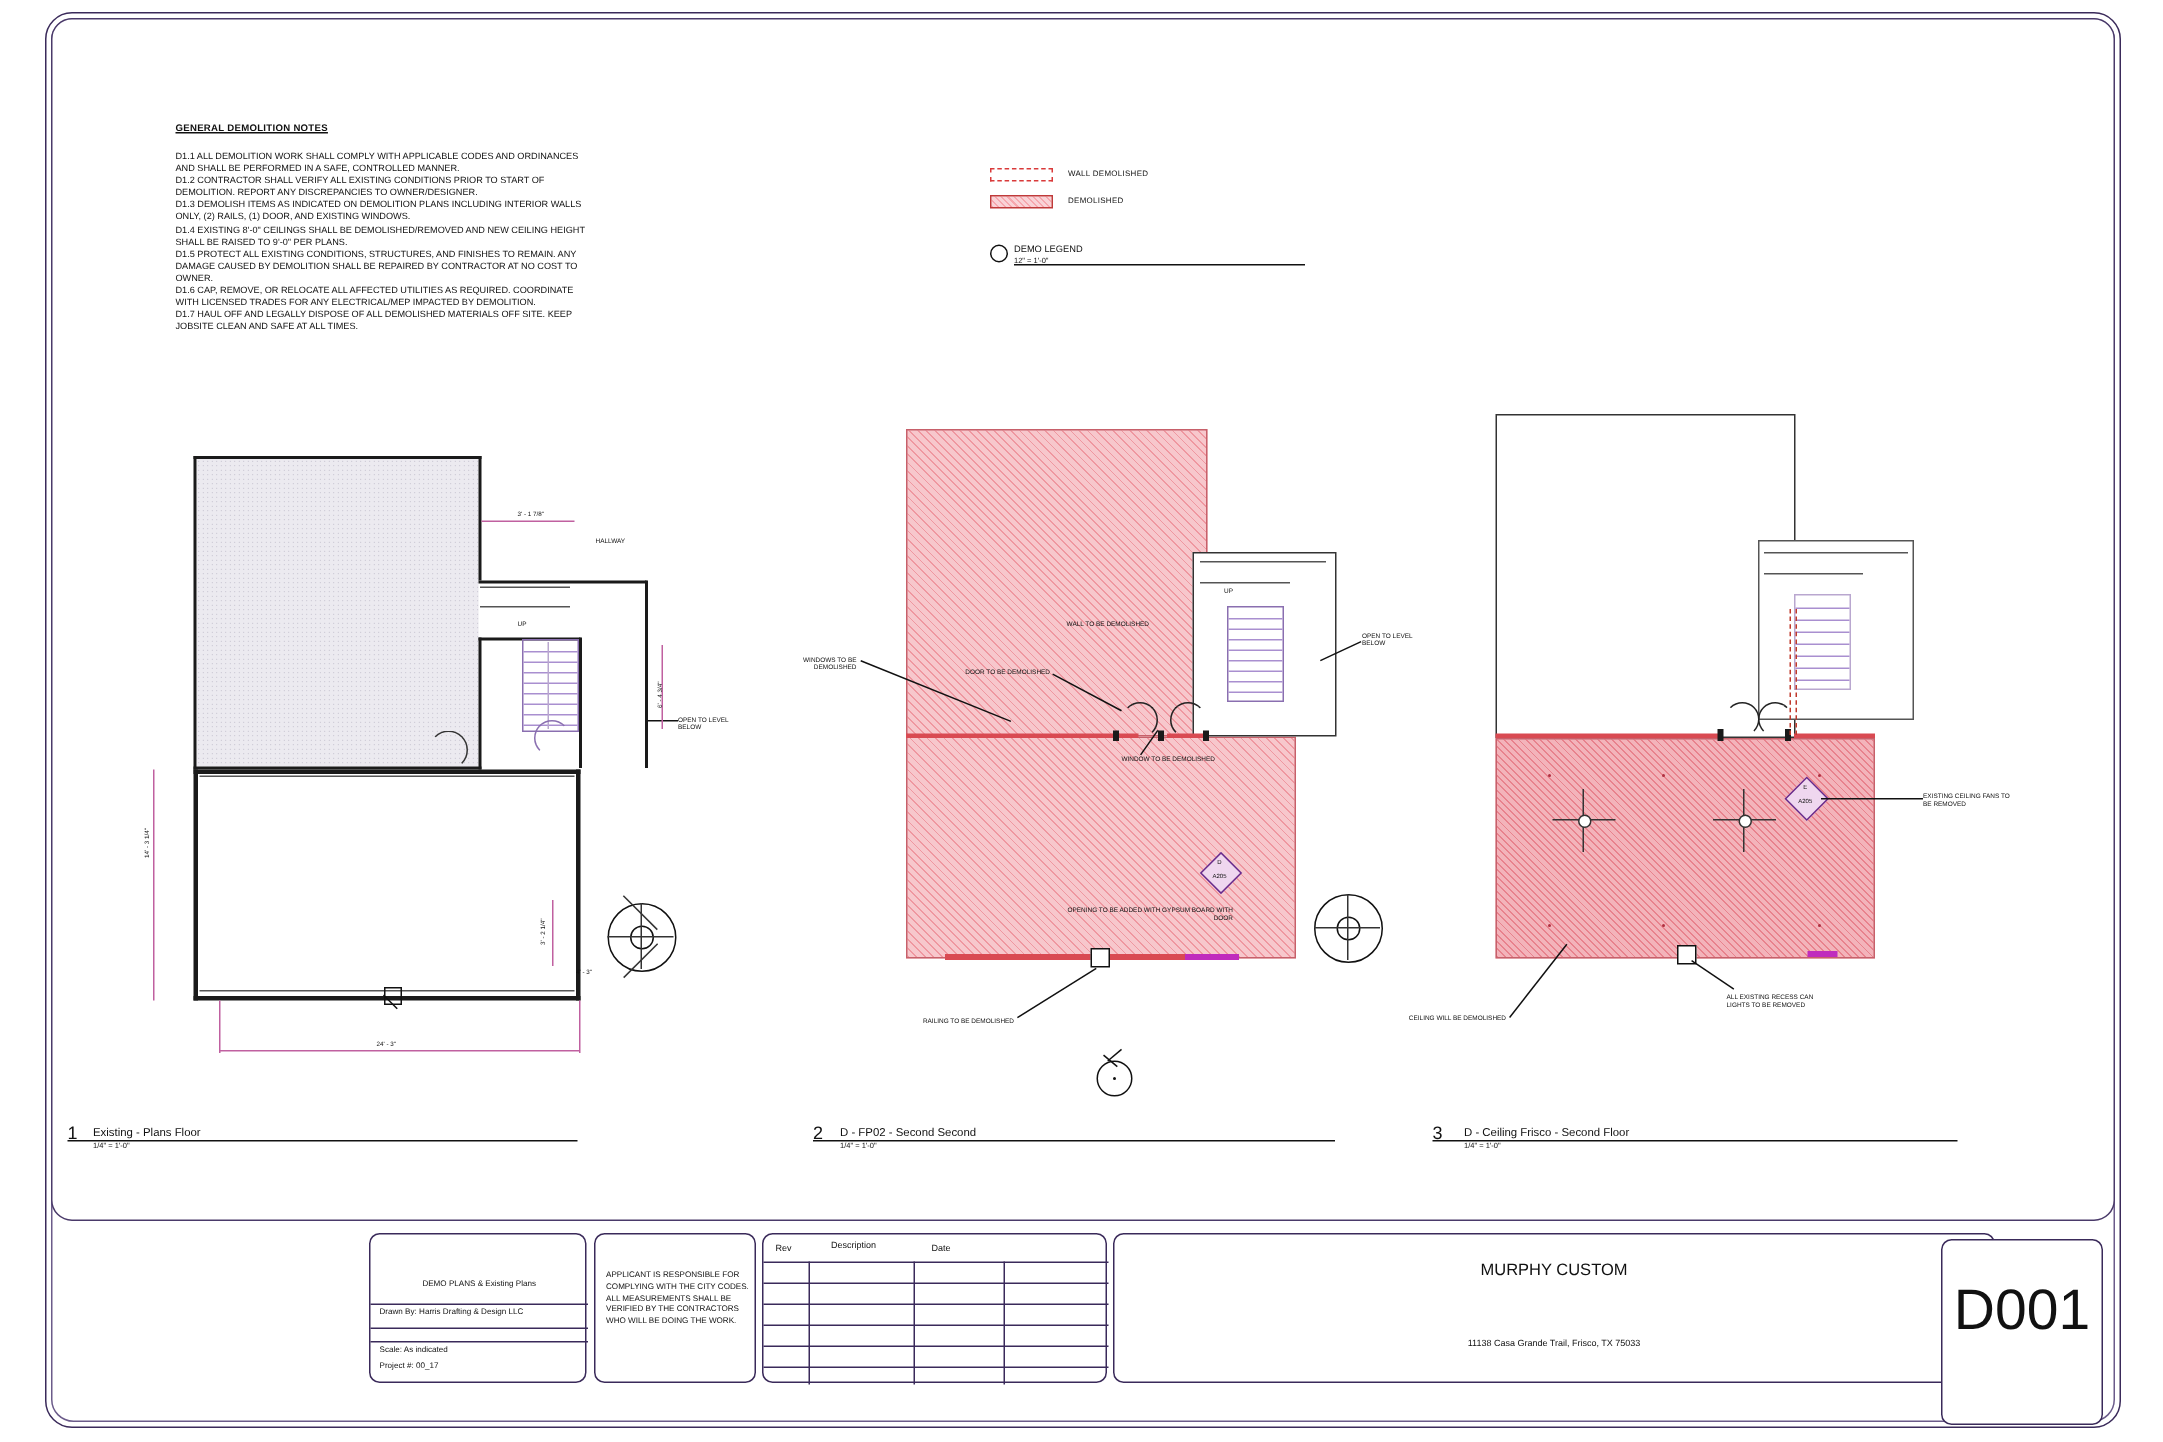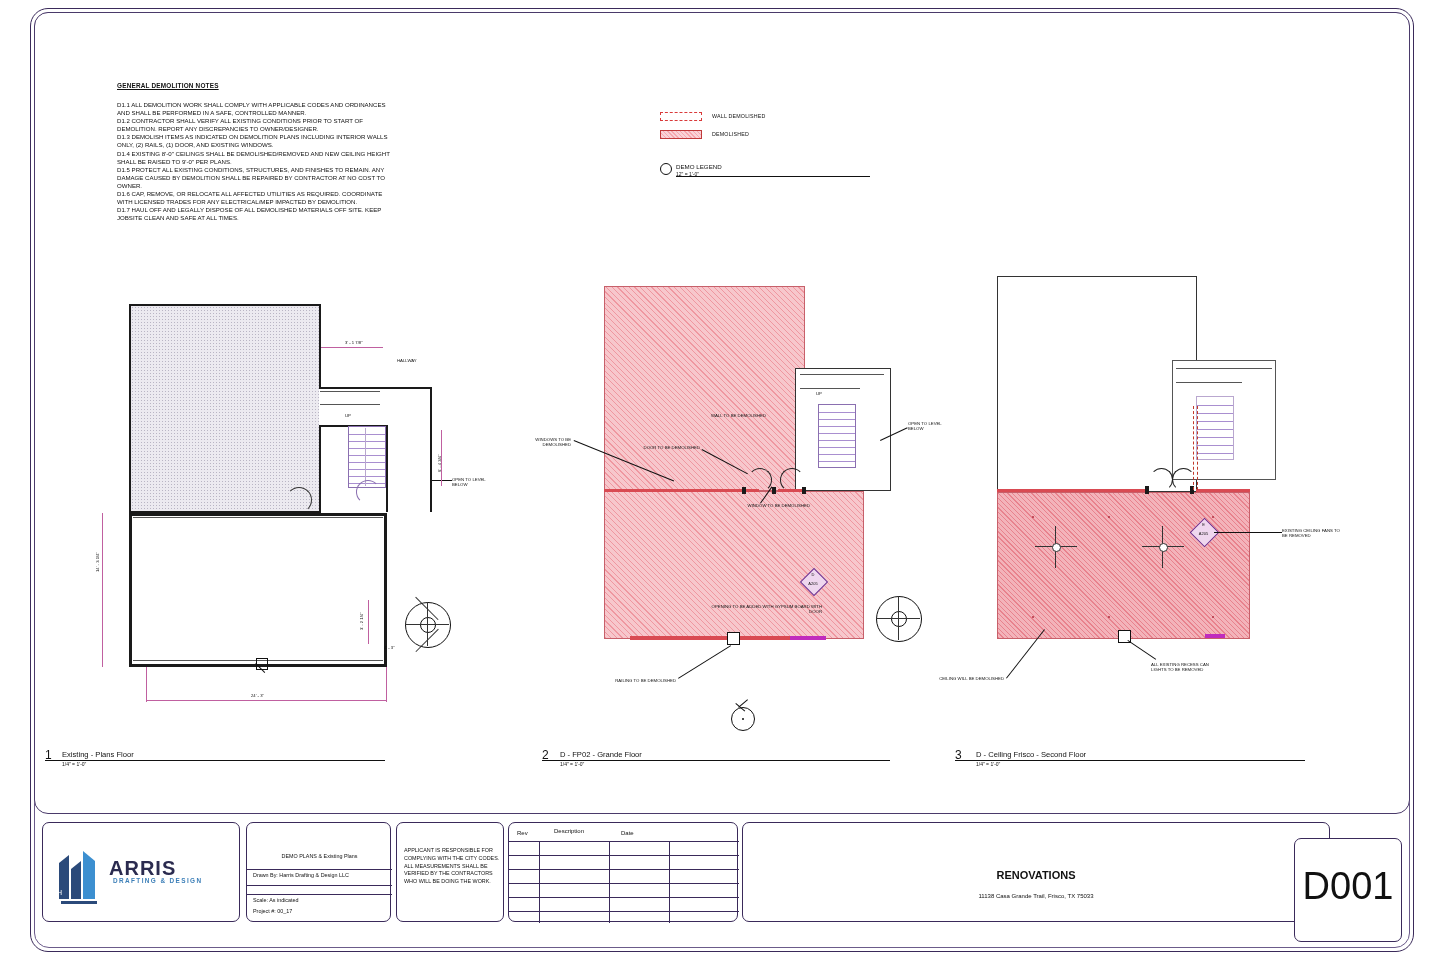--- a/index.html
+++ b/index.html
@@ -249,21 +249,21 @@
 
     <div class="circlebub" style="left:731px;top:707px;width:22px;height:22px;">
       <div style="width:2px;height:2px;border-radius:50%;background:#111;"></div>
     </div>
     <div class="thin" style="left:736px;top:703px;width:12px;height:0.7px;background:#111;transform:rotate(40deg);transform-origin:0 0;"></div>
     <div class="thin" style="left:748px;top:700px;width:12px;height:0.7px;background:#111;transform:rotate(140deg);transform-origin:0 0;"></div>
   </div>
 
   <div>
     <div class="pt-num" style="left:542px;top:748px;">2</div>
-    <div class="pt-name" style="left:560px;top:750px;">D - FP02 - Grande Floor</div>
+    <div class="pt-name" style="left:560px;top:750px;">D - FP02 - Second Second</div>
     <div class="pt-scale" style="left:560px;top:761px;">1/4" = 1'-0"</div>
     <div class="pt-rule" style="left:542px;top:760px;width:348px;"></div>
   </div>
 
   <div>
 
     <div style="position:absolute;left:997px;top:276px;width:200px;height:216px;border:1.1px solid #333;background:#fff;box-sizing:border-box;"></div>
     <div style="position:absolute;left:1172px;top:360px;width:104px;height:120px;background:#fff;border:0.8px solid #555;box-sizing:border-box;"></div>
     <div class="thin" style="left:1176px;top:368px;width:96px;height:0.7px;"></div>
     <div class="thin" style="left:1176px;top:382px;width:66px;height:0.7px;"></div>
@@ -322,33 +322,20 @@
 
   <div>
     <div class="pt-num" style="left:955px;top:748px;">3</div>
     <div class="pt-name" style="left:976px;top:750px;">D - Ceiling Frisco  - Second Floor</div>
     <div class="pt-scale" style="left:976px;top:761px;">1/4" = 1'-0"</div>
     <div class="pt-rule" style="left:955px;top:760px;width:350px;"></div>
   </div>
 
   <div class="tb">
 
-    <div class="tb-cell" style="left:0;top:0;width:198px;height:100px;">
-      <div style="position:absolute;left:12px;top:20px;width:52px;height:64px;">
-        <svg width="52" height="64" viewBox="0 0 52 64">
-          <polygon points="4,56 4,20 14,12 14,56" fill="#2b4a7a"></polygon>
-          <polygon points="16,56 16,26 26,18 26,56" fill="#2b4a7a"></polygon>
-          <polygon points="28,56 28,8 40,18 40,56" fill="#3c8fd0"></polygon>
-          <rect x="6" y="58" width="36" height="3" fill="#2b4a7a"></rect>
-          <text x="2" y="52" font-family="Liberation Sans" font-size="7" fill="#ffffff">H</text>
-        </svg>
-      </div>
-      <div class="logo-text">ARRIS</div>
-      <div class="logo-sub">DRAFTING &amp; DESIGN</div>
-    </div>
 
     <div class="tb-cell" style="left:204px;top:0;width:145px;height:100px;">
       <div class="tb-txt-c" style="left:0;top:30px;width:145px;">DEMO PLANS &amp; Existing Plans</div>
       <div class="rev-grid" style="left:0;top:46px;width:145px;"></div>
       <div class="tb-txt" style="left:6px;top:49px;">Drawn By: Harris Drafting &amp; Design LLC</div>
       <div class="rev-grid" style="left:0;top:62px;width:145px;"></div>
       <div class="rev-grid" style="left:0;top:71px;width:145px;"></div>
       <div class="tb-txt" style="left:6px;top:74px;">Scale: As indicated</div>
       <div class="tb-txt" style="left:6px;top:85px;">Project #: 00_17</div>
     </div>
@@ -366,21 +353,21 @@
       <div class="rev-grid" style="left:0;top:46px;width:230px;"></div>
       <div class="rev-grid" style="left:0;top:60px;width:230px;"></div>
       <div class="rev-grid" style="left:0;top:74px;width:230px;"></div>
       <div class="rev-grid" style="left:0;top:88px;width:230px;"></div>
       <div class="rev-gridv" style="left:30px;top:18px;height:82px;"></div>
       <div class="rev-gridv" style="left:100px;top:18px;height:82px;"></div>
       <div class="rev-gridv" style="left:160px;top:18px;height:82px;"></div>
     </div>
 
     <div class="tb-cell" style="left:700px;top:0;width:588px;height:100px;">
-      <div class="proj-sub" style="top:46px;">RENOVATIONS</div>
+      <div class="proj-name" style="top:18px;">MURPHY CUSTOM</div>
       <div class="proj-addr" style="top:70px;">11138 Casa Grande Trail, Frisco, TX 75033</div>
     </div>
 
-    <div class="tb-cell" style="left:1252px;top:16px;width:108px;height:104px;">
+    <div class="tb-cell" style="left:1252px;top:4px;width:108px;height:124px;">
       <div class="sheetno" style="top:26px;">D001</div>
     </div>
   </div>
 </div>
 
 </body></html>

